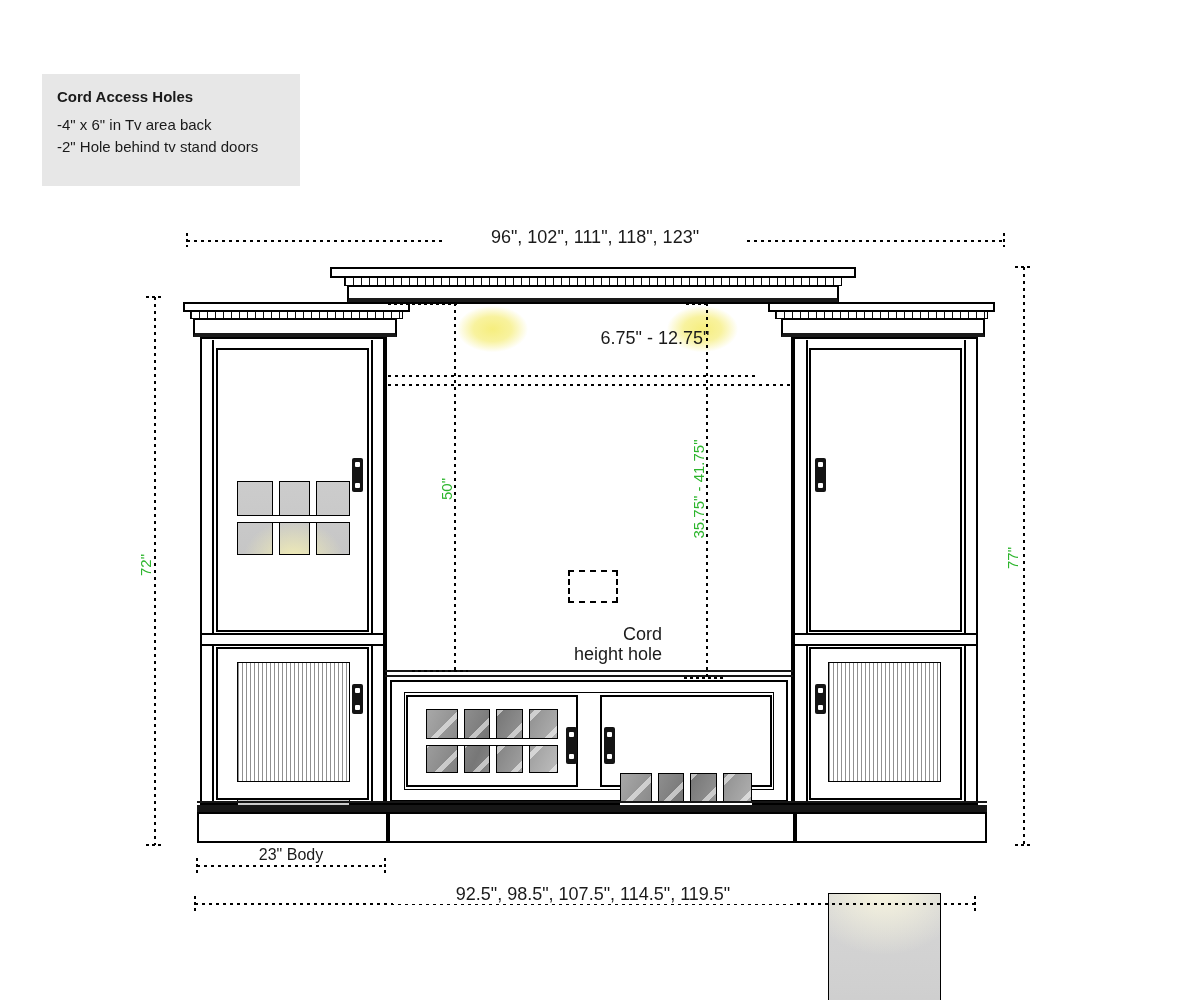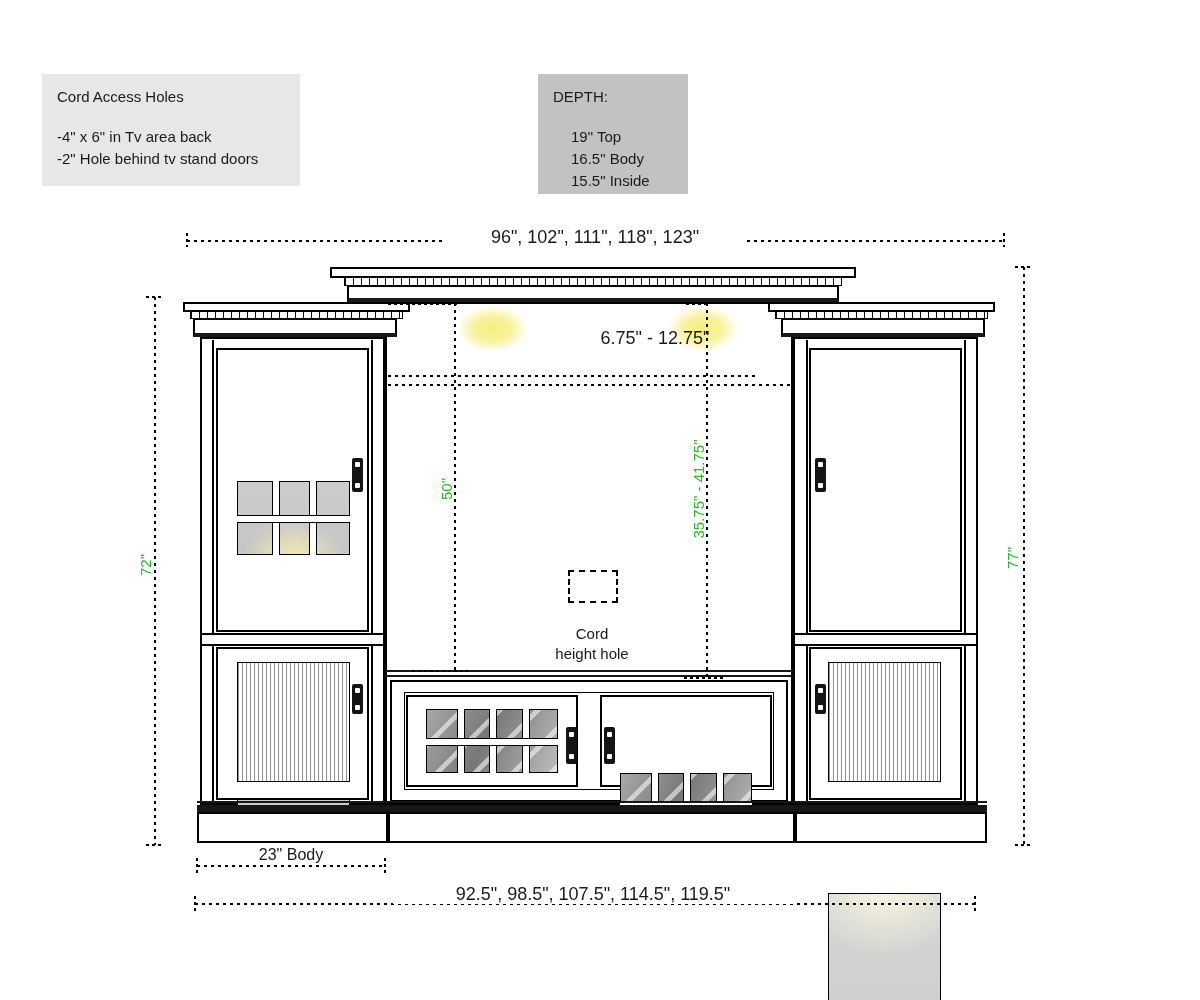--- a/index.html
+++ b/index.html
@@ -36,24 +36,24 @@
   .handle{position:absolute;width:11px;background:#141414;border-radius:2px;}
   .handle .slot{position:absolute;left:3px;width:5px;height:5px;background:#fff;border-radius:1px;}
   .glow{position:absolute;background:radial-gradient(ellipse closest-side,#f6ee7e 0%,rgba(246,238,126,.75) 40%,rgba(246,238,126,0) 75%);}
   
   .dimlabel{font-size:18px;text-align:center;background:#fff;white-space:nowrap;line-height:20px;}
   .dimlabel-sm{font-size:15px;text-align:center;white-space:nowrap;line-height:18px;}
   .grnlabel{color:#2cb52c;font-size:15px;text-align:center;white-space:nowrap;line-height:16px;
             transform:rotate(-90deg);}
   .grn{color:#2cb52c;}
   .annbox{padding:12px 15px;font-size:15px;line-height:22px;}
-  .annbox .t{font-weight:normal;margin-bottom:18px;}
+  .annbox .t{font-weight:bold;margin-bottom:6px;}
   .notebox{text-align:center;font-size:15.5px;line-height:22px;}
   .notebox .t{font-weight:bold;}
-  .cordlabel{font-size:15px;line-height:20px;text-align:center;}
+  .cordlabel{font-size:18px;line-height:20px;text-align:right;}
 </style>
 </head>
 <body>
 
 <div class="canvas">
 
   <div class="abs board" style="left:330px;top:267px;width:526px;height:11px;"></div>
   <div class="abs dentil" style="left:344px;top:277px;width:498px;height:9px;"></div>
   <div class="abs frieze" style="left:347px;top:285px;width:492px;height:18px;"></div>
 
@@ -201,21 +201,15 @@
   <div class="abs vtick" style="left:194px;top:896px;height:15px;"></div>
   <div class="abs vtick" style="left:974px;top:896px;height:15px;"></div>
   <div class="abs dimlabel" style="left:393px;top:884px;width:400px;">92.5", 98.5", 107.5", 114.5", 119.5"</div>
 
   <div class="abs annbox" style="left:42px;top:74px;width:258px;height:112px;background:#e7e7e7;">
     <div class="t">Cord Access Holes</div>
     <div>-4" x 6" in Tv area back</div>
     <div>-2" Hole behind tv stand doors</div>
   </div>
 
-  <div class="abs annbox" style="left:538px;top:74px;width:150px;height:120px;background:#c2c2c2;">
-    <div class="t">DEPTH:</div>
-    <div style="padding-left:18px;">19" Top</div>
-    <div style="padding-left:18px;">16.5" Body</div>
-    <div style="padding-left:18px;">15.5" Inside</div>
-  </div>
 
 
 </div>
 
 </body></html>

